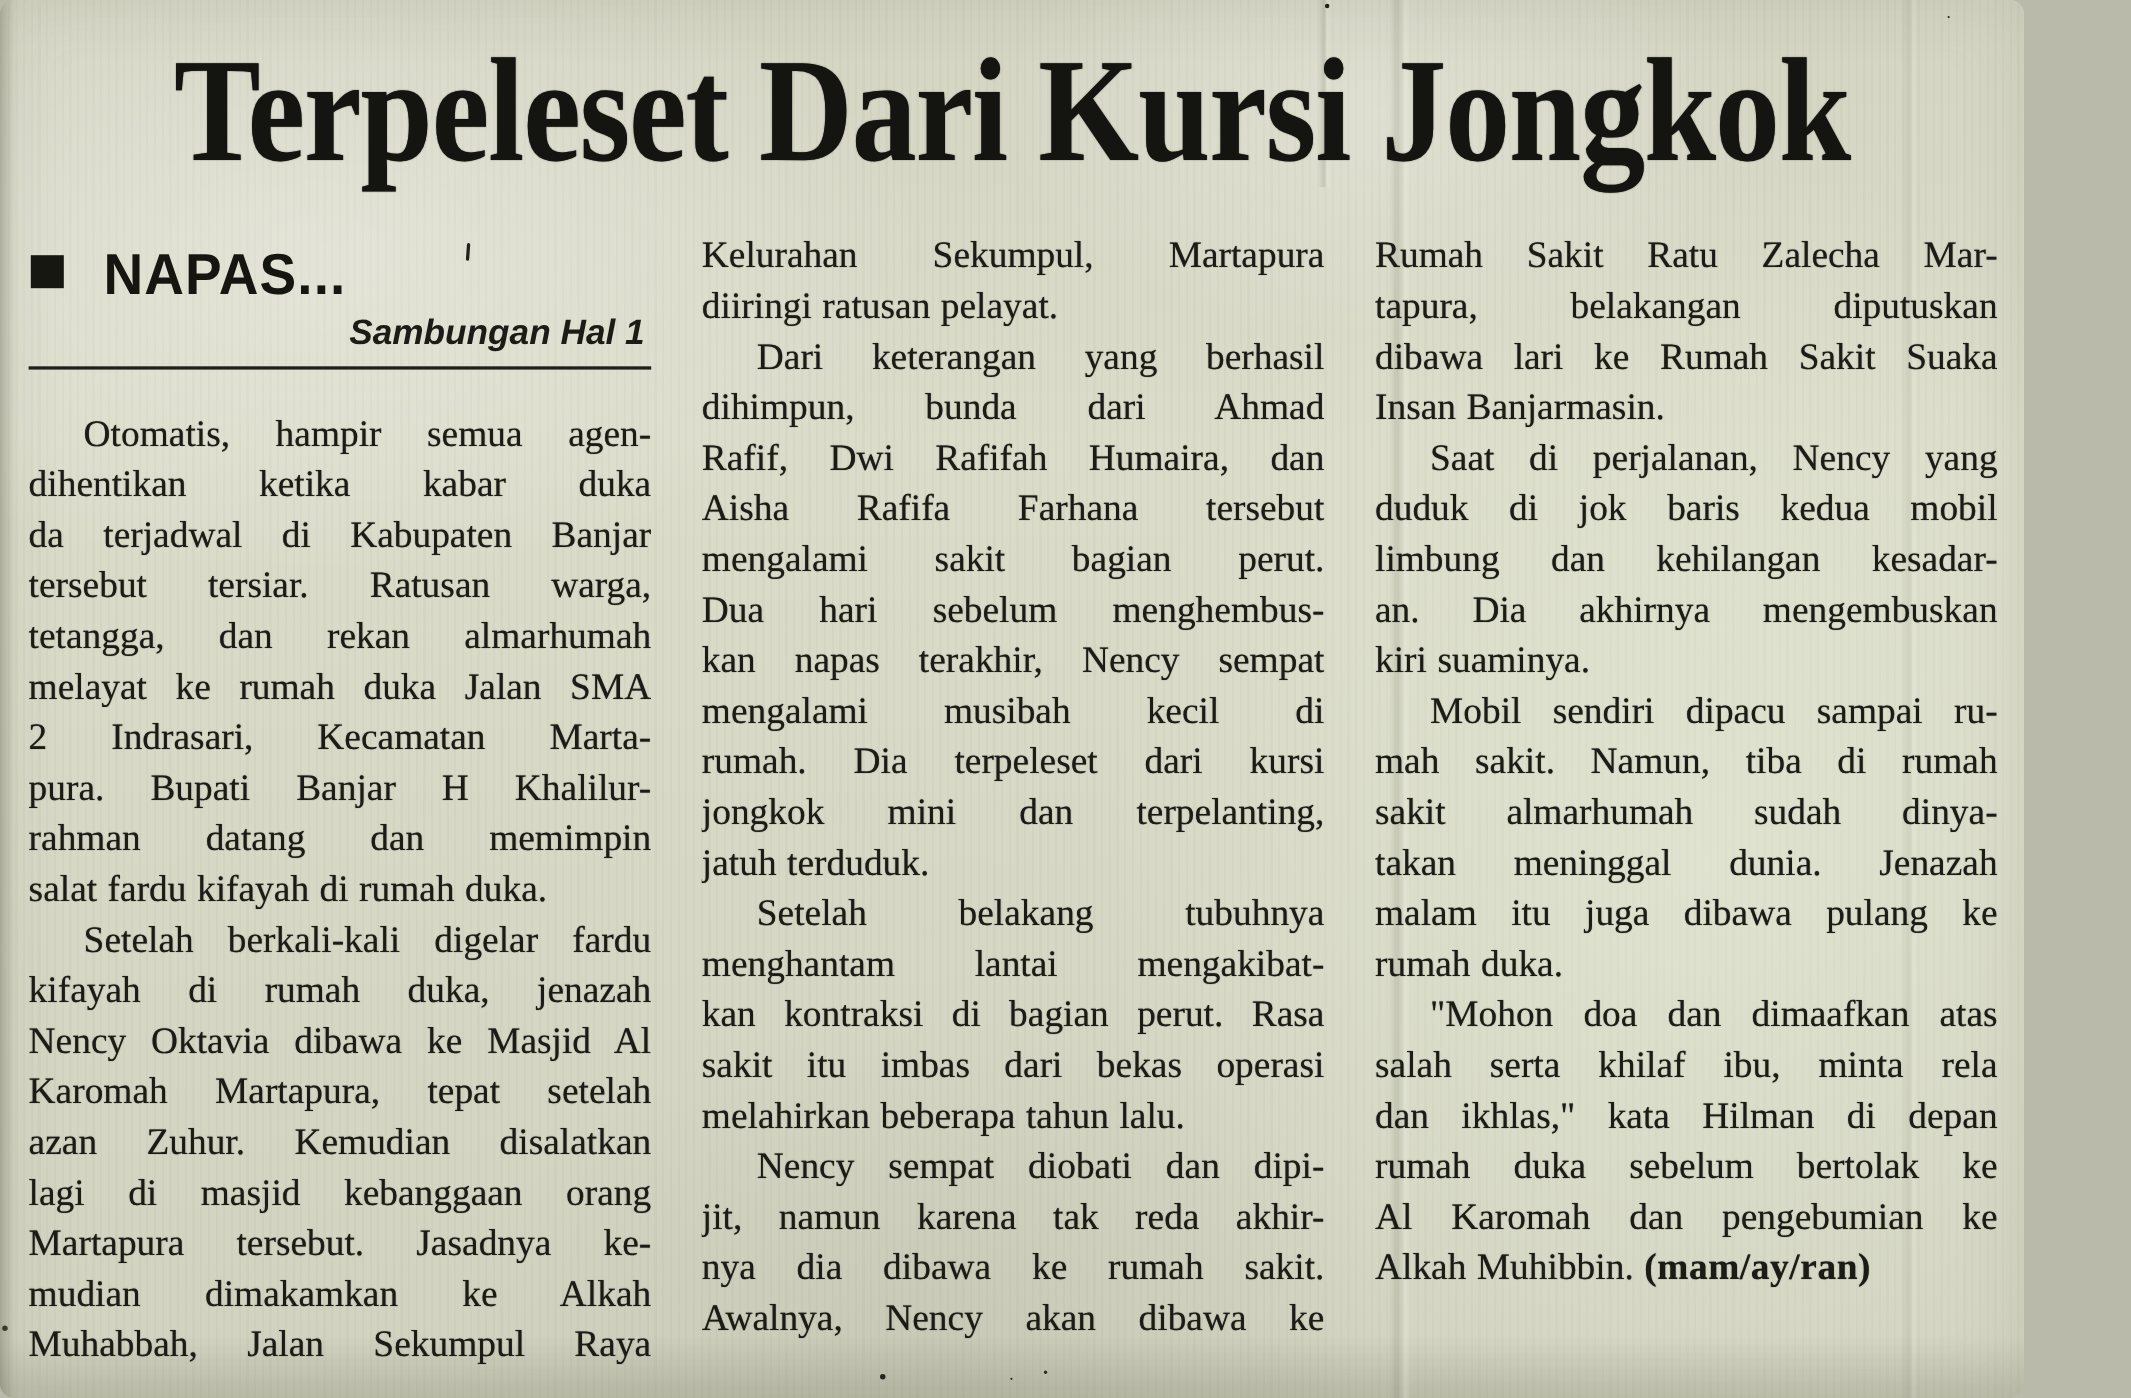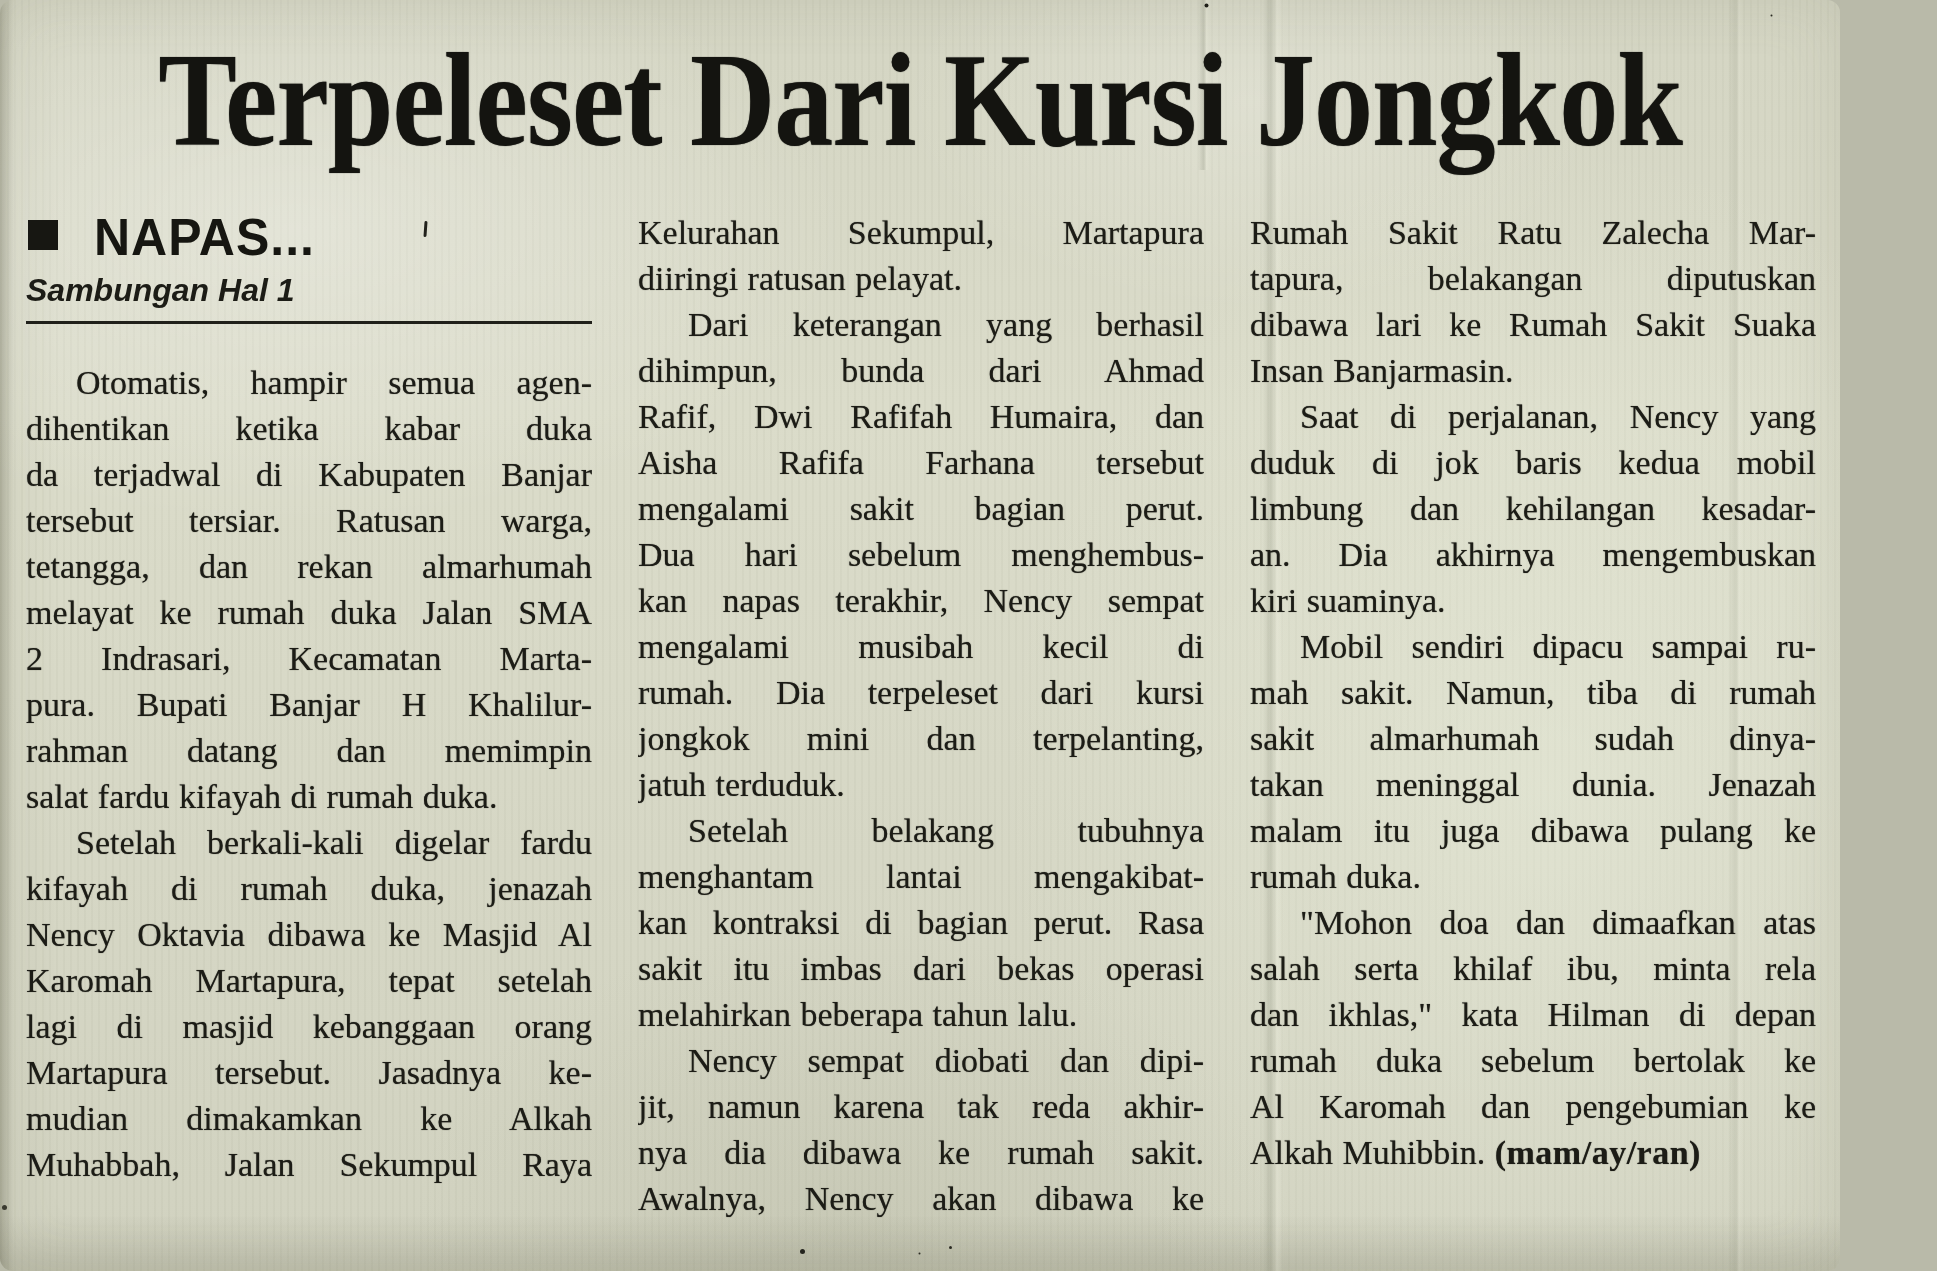--- a/index.html
+++ b/index.html
@@ -81,41 +81,41 @@
     gap: 46px;
     padding: 0 24px 0 26px;
     margin-top: 38px;
   }
   .col { flex: 1 1 0; min-width: 0; position: relative; }
 
   .kicker-row {
     height: 50px;
     display: flex;
     align-items: center;
-    margin-top: 2px;
+    margin-top: 14px;
   }
   .kicker-square {
     width: 30px; height: 30px;
     background: #171712;
     margin: 0 36px 4px 2px;
     flex: 0 0 auto;
   }
   .kicker-text {
     font-family: "Liberation Sans", "DejaVu Sans", sans-serif;
     font-weight: 700;
     font-size: 50px;
     letter-spacing: 1px;
     color: #16161१1; 
     color: #161611;
     transform: scaleY(1.05);
     transform-origin: left center;
   }
   .continuation {
     margin-top: 10px;
-    text-align: left;
+    text-align: right;
     padding-right: 6px;
     font-family: "Liberation Sans", "DejaVu Sans", sans-serif;
     font-style: italic;
     font-weight: 700;
     font-size: 32px;
     color: #1c1c16;
   }
   .rule {
     border-top: 3px solid #20201a;
     margin-top: 12px;
@@ -164,20 +164,21 @@
           <div class="line">tetangga, dan rekan almarhumah</div>
           <div class="line">melayat ke rumah duka Jalan SMA</div>
           <div class="line">2 Indrasari, Kecamatan Marta-</div>
           <div class="line">pura. Bupati Banjar H Khalilur-</div>
           <div class="line">rahman datang dan memimpin</div>
           <div class="line end">salat fardu kifayah di rumah duka.</div>
           <div class="line indent">Setelah berkali-kali digelar fardu</div>
           <div class="line">kifayah di rumah duka, jenazah</div>
           <div class="line">Nency Oktavia dibawa ke Masjid Al</div>
           <div class="line">Karomah Martapura, tepat setelah</div>
+          <div class="line">azan Zuhur. Kemudian disalatkan</div>
           <div class="line">lagi di masjid kebanggaan orang</div>
           <div class="line">Martapura tersebut. Jasadnya ke-</div>
           <div class="line">mudian dimakamkan ke Alkah</div>
           <div class="line">Muhabbah, Jalan Sekumpul Raya</div>
         </div>
     </div>
 
     <div class="col">
       <div class="body-text">
 

